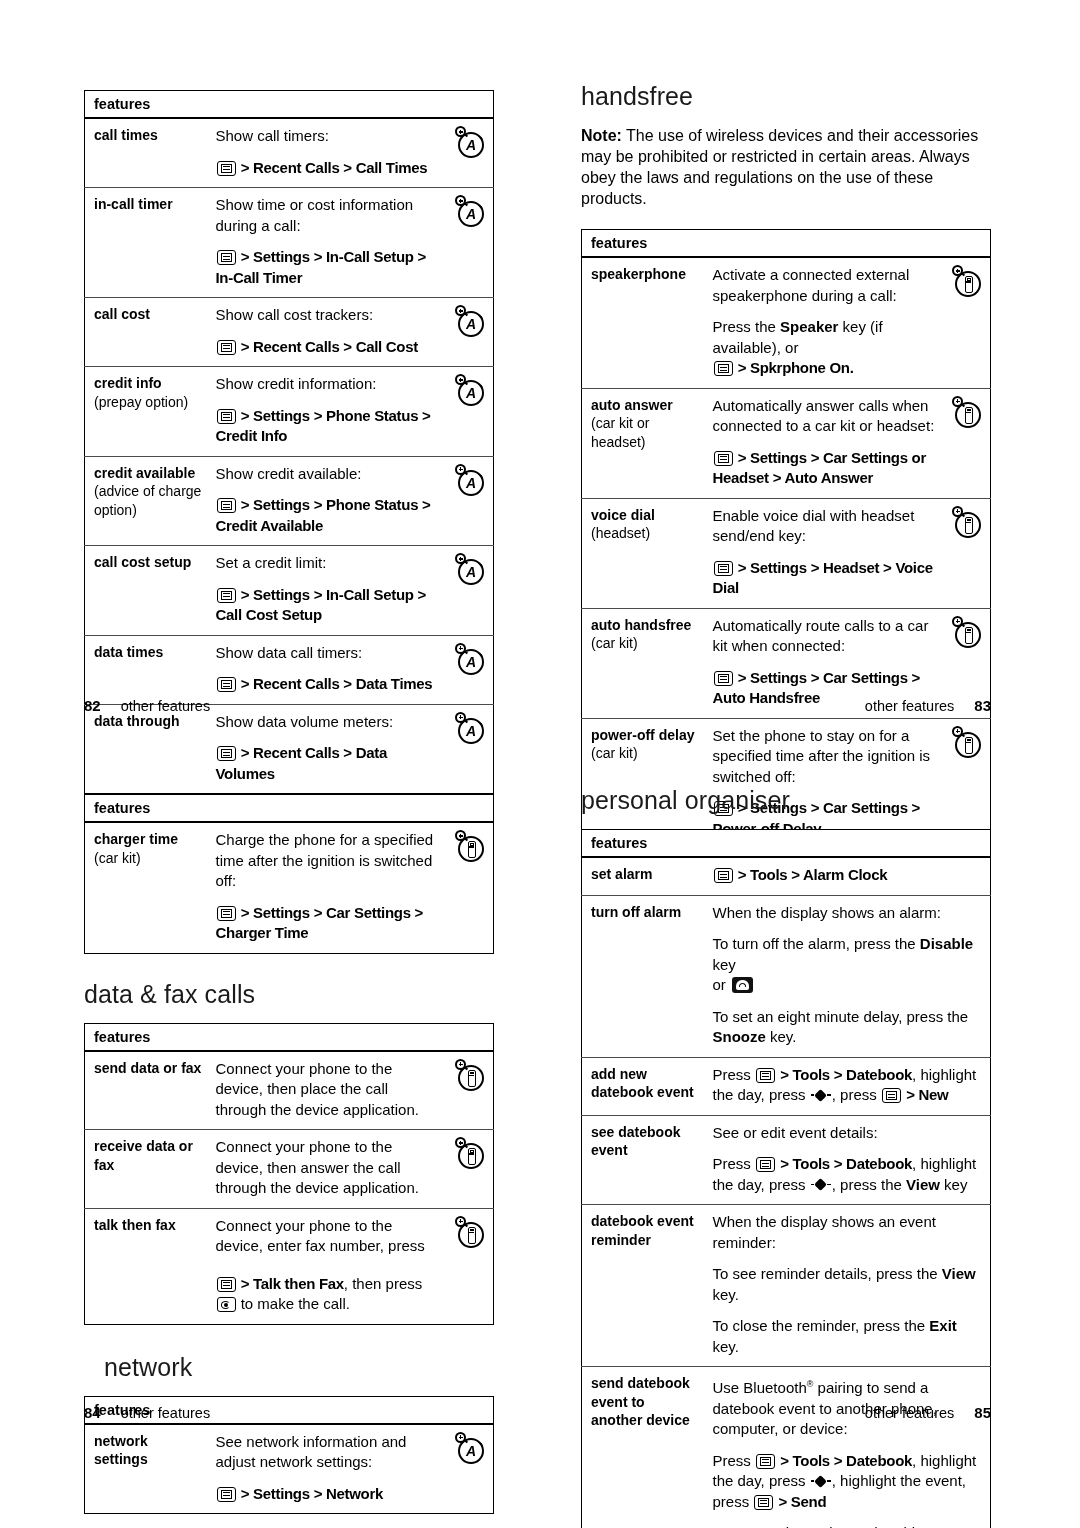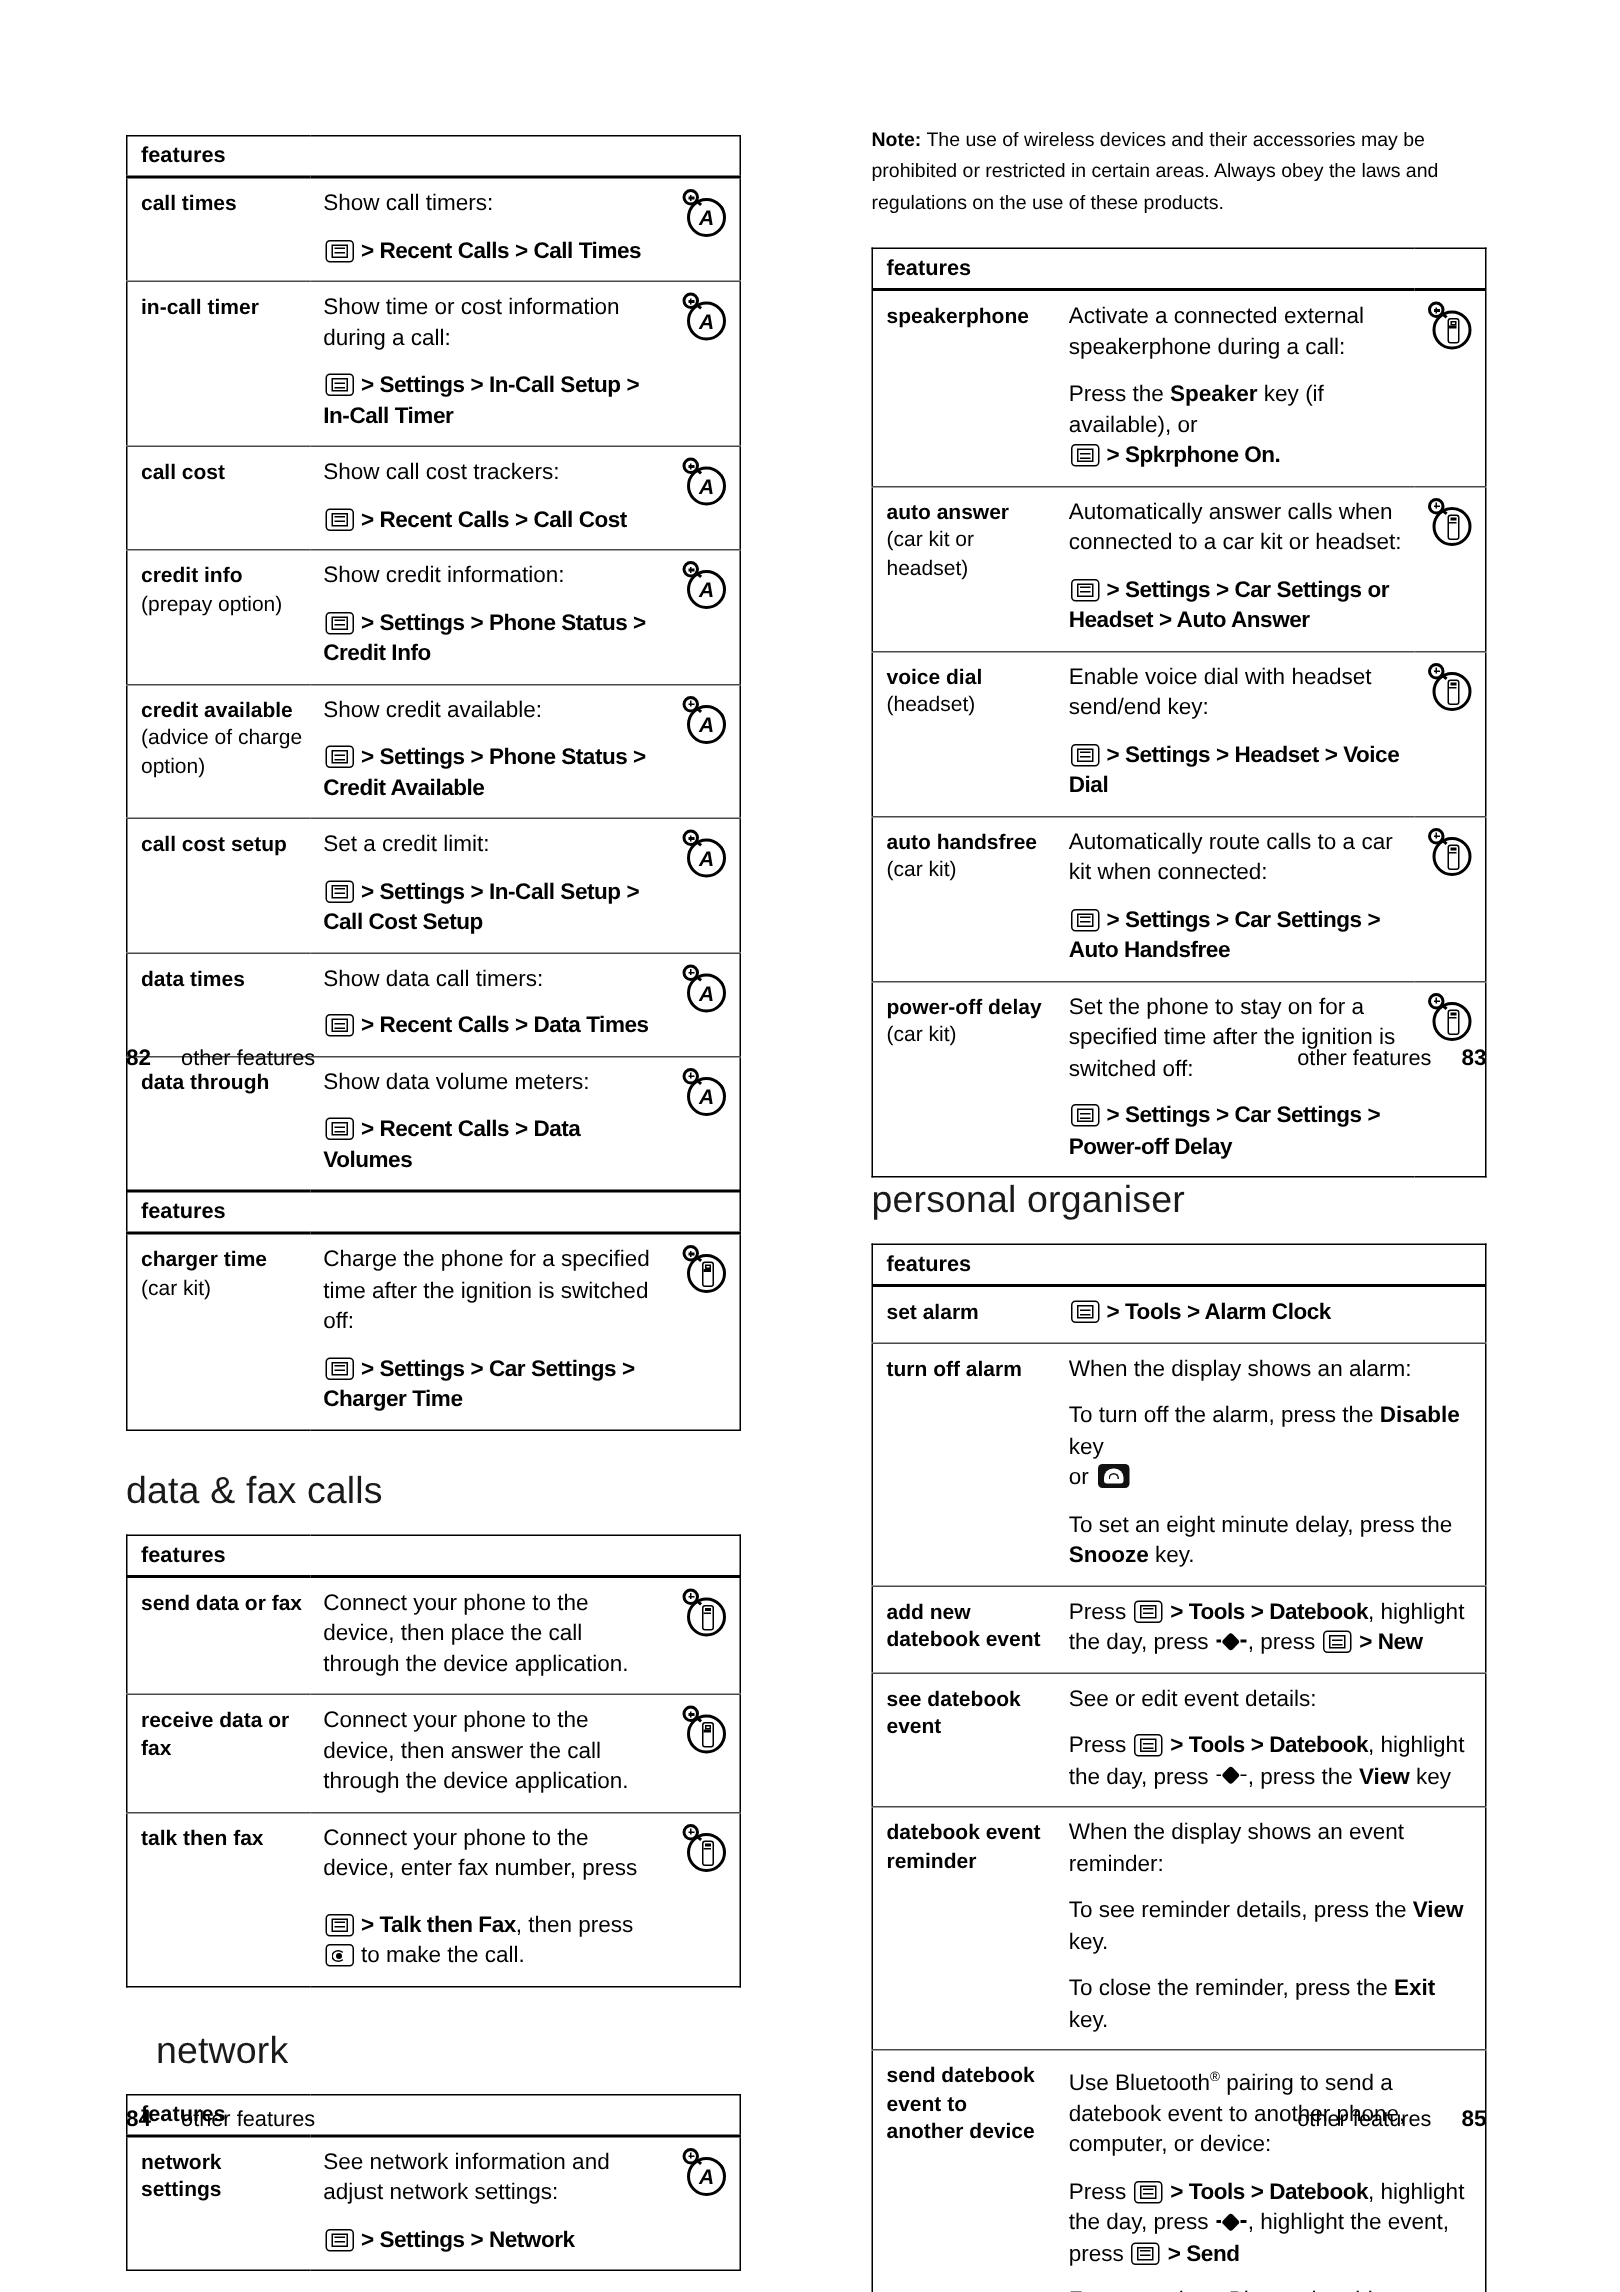--- a/index.html
+++ b/index.html
@@ -26,21 +26,21 @@
   h2.section-title {
     font-size:25px;
     font-weight:400;
     letter-spacing:0.1px;
     margin:0 0 14px 0;
     color:#1a1a1a;
   }
 
   
   .note {
-    font-size:13px;
+    font-size:16px;
     line-height:21px;
     margin:0 0 20px 0;
   }
   .note b { font-weight:700; }
 
   
   .ftable {
     width:100%;
     border:1.4px solid #000;
     border-collapse:collapse;
@@ -354,20 +354,21 @@
           </td>
           <td class="c-icon">
             <span class="ficon"><span class="ring"></span><span class="glyph-a">A</span><span class="wave"></span><span class="stem"></span><span class="plus"></span></span>
           </td>
         </tr>
       </tbody>
         </table>
     </div>
 
     <div class="col-right" style="top:82px;">
+      <h2 class="section-title">handsfree</h2>
       <p class="note"><b>Note:</b><span> The use of wireless devices and their accessories may be prohibited or restricted in certain areas. Always obey the laws and regulations on the use of these products.</span></p>
 
       <table class="ftable">
         <tbody>
             <tr class="thead-row">
           <td colspan="3">features</td>
         </tr>
 
         <tr class="frow">
           <td class="c-name"><span>speakerphone</span></td>

